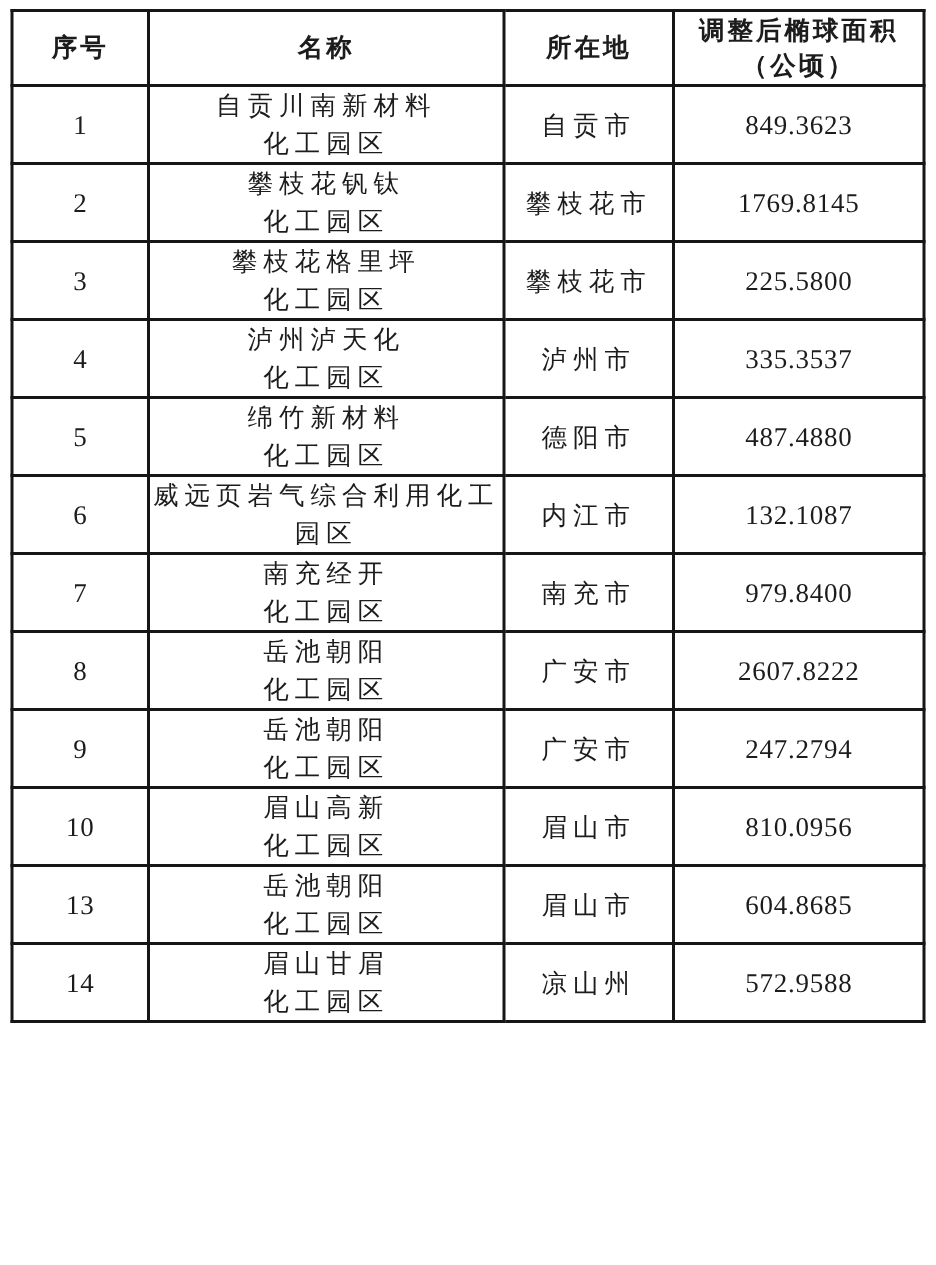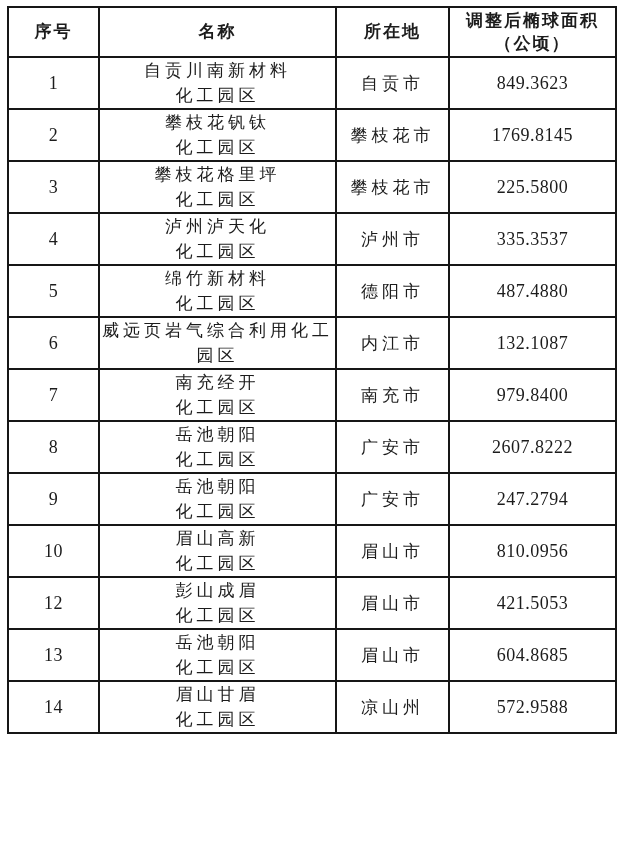--- a/index.html
+++ b/index.html
@@ -245,35 +245,20 @@
       <div class="name-line">化工园区</div>
     </td>
     <td>
       <span class="cjk">眉山市</span>
     </td>
     <td>
       <span class="num">810.0956</span>
     </td>
   </tr>
 
-  <tr>
-    <td>
-      <span class="num">12</span>
-    </td>
-    <td>
-      <div class="name-line">彭山成眉</div>
-      <div class="name-line">化工园区</div>
-    </td>
-    <td>
-      <span class="cjk">眉山市</span>
-    </td>
-    <td>
-      <span class="num">421.5053</span>
-    </td>
-  </tr>
 
   <tr>
     <td>
       <span class="num">13</span>
     </td>
     <td>
       <div class="name-line">岳池朝阳</div>
       <div class="name-line">化工园区</div>
     </td>
     <td>

